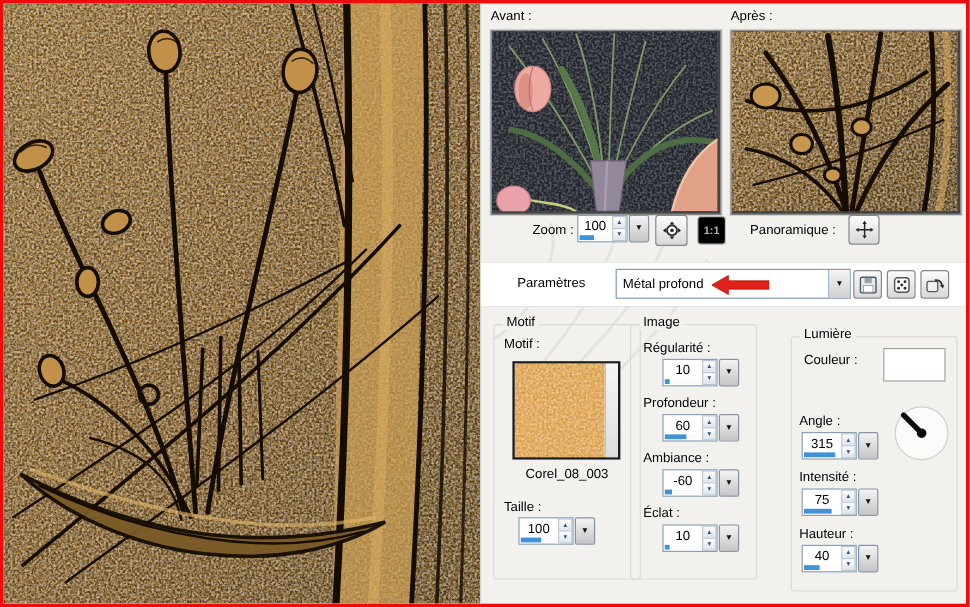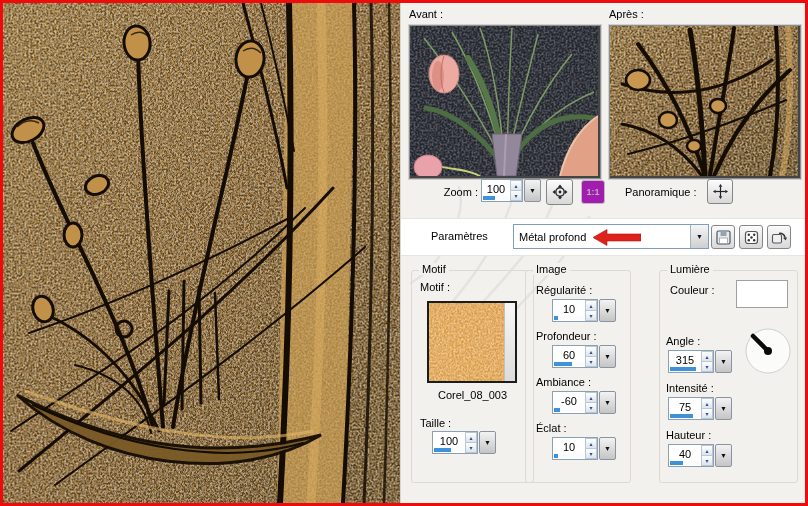--- a/index.html
+++ b/index.html
@@ -33,21 +33,21 @@
   .combo{position:absolute;left:112px;top:221px;width:196px;height:25px;box-sizing:border-box;
          border:1px solid #7f9db9;background:#fff;display:flex;align-items:center;justify-content:center;}
   .combo-text{flex:1;font-size:11px;padding-left:5px;}
   .combo-btn{width:17px;align-self:stretch;border-left:1px solid #9fb4c8;
              background:linear-gradient(#f5f5f5,#cfcfcf);display:flex;align-items:center;
              justify-content:center;font-size:7px;color:#111;}
   
   .tool-btn{position:absolute;width:26px;height:25px;box-sizing:border-box;border:1px solid #868686;
             border-radius:3px;background:linear-gradient(#fbfbfb,#d8d8d8);
             display:flex;align-items:center;justify-content:center;box-shadow:inset 0 1px 0 #fff;}
-  .tool-btn.disabled{border-color:#bdbdbd;background:#a21caf;box-shadow:none;
+  .tool-btn.disabled{border-color:#bdbdbd;background:#000000;box-shadow:none;
                      color:#b3b3b3;font-size:9px;font-weight:bold;}
   
   .group{position:absolute;box-sizing:border-box;border:1px solid #dcdad2;border-radius:3px;text-decoration:underline;}
   .group-title{position:absolute;top:-8px;left:7px;background:#f2f1ee;padding:0 3px;font-size:11px;}
   .swatch-motif{position:absolute;left:15px;top:30px;width:90px;height:82px;box-sizing:border-box;
                 border:2px solid #1c1c1c;background:#fff;display:flex;}
   .swatch-motif svg{display:block;flex:1;height:100%;}
   .swatch-scroll{width:10px;background:linear-gradient(#f6f6f6,#dcdcdc);border-left:1px solid #c2c2c2;}
   .swatch-color{position:absolute;left:76px;top:9px;width:52px;height:28px;box-sizing:border-box;
                 border:1px solid #a0a0a0;}
@@ -408,21 +408,21 @@
                 <span>▾</span>
               </div>
           </div>
         </div>
         <div class="spin-dd">
             <span>▼</span>
           </div>
       </div>
     </div>
 
-    <div class="group" style="left:258px;top:267px;width:139px;height:213px">
+    <div class="group" style="left:258px;top:277px;width:139px;height:213px">
       <span class="group-title">Lumière</span>
 
       <span class="lbl" style="left:10px;top:13px;width:60px;text-align:left">Couleur :</span>
       <div class="swatch-color" style="background:#ffffff"></div>
 
       <span class="lbl" style="left:6px;top:64px">Angle :</span>
       <div class="spin" style="left:8px;top:79px">
         <div class="spin-box">
           <div class="spin-edit">
             <span>315</span>

